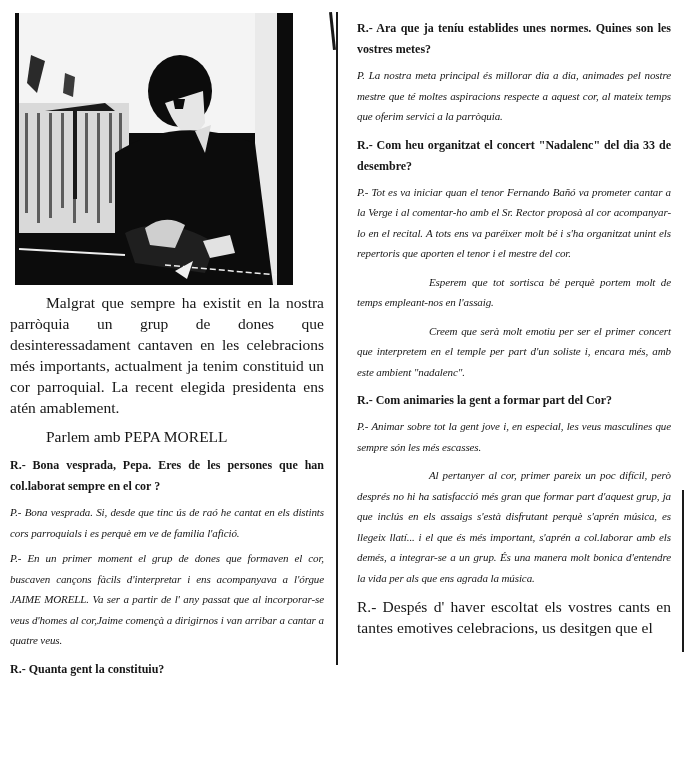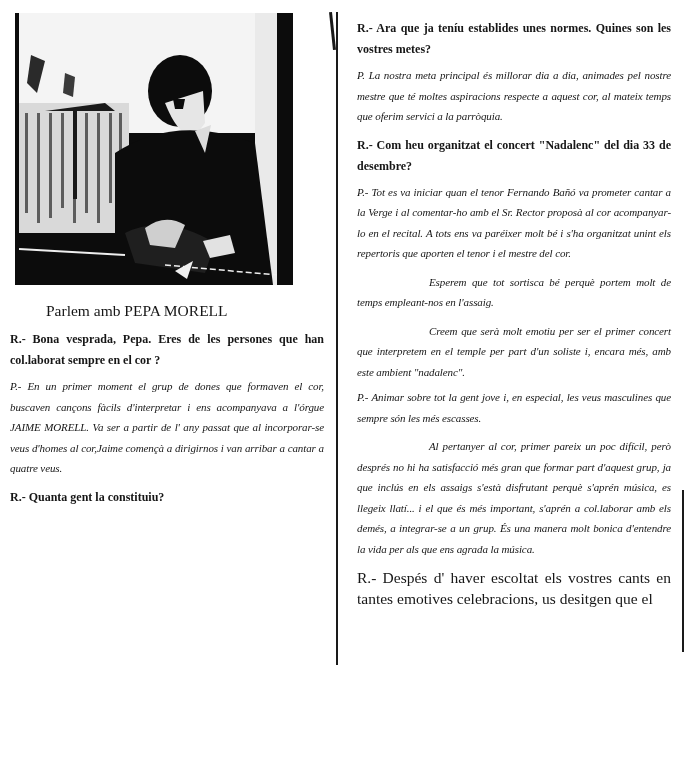--- a/index.html
+++ b/index.html
@@ -56,37 +56,40 @@
     <line x1="150" y1="252" x2="262" y2="262" stroke="#efefef" stroke-width="1.5" stroke-dasharray="6 3"></line>
     <path d="M160 258 L178 248 L172 266 Z" fill="#f0f0f0"></path>
   </svg>
 </div>
 
 <div class="divider"></div>
 <div class="divider-tail"></div>
 <div class="right-rule"></div>
 
 <div class="col col-left" style="top: 292px;">
+  <p class="body-text indent">Malgrat que sempre ha existit en la nostra parròquia un grup de dones que desinteressadament cantaven en les celebracions més importants, actualment ja tenim constituid un cor parroquial. La recent elegida presidenta ens atén amablement.</p>
   <p class="body-text indent" style="margin-top: 8px;">Parlem amb PEPA MORELL</p>
 
   <p class="q">R.- Bona vesprada, Pepa. Eres de les persones que han col.laborat sempre en el cor ?</p>
+  <p class="a">P.- Bona vesprada. Si, desde que tinc ús de raó he cantat en els distints cors parroquials i es perquè em ve de familia l'afició.</p>
 
   <p class="a">P.- En un primer moment el grup de dones que formaven el cor, buscaven cançons fàcils d'interpretar i ens acompanyava a l'órgue JAIME MORELL. Va ser a partir de l' any passat que al incorporar-se veus d'homes al cor,Jaime començà a dirigirnos i van arribar a cantar a quatre veus.</p>
 
   <p class="q">R.- Quanta gent  la constituiu?</p>
 
 </div>
 
 <div class="col col-right" style="top: 18px;">
   <p class="q" style="margin-top:0;">R.- Ara que ja teníu establides unes normes. Quines son les  vostres metes?</p>
   <p class="a">P. La nostra meta principal és millorar dia a dia, animades pel nostre mestre que té moltes aspiracions respecte a aquest cor, al mateix temps que oferim servici a la parròquia.</p>
 
   <p class="q">R.- Com heu organitzat el concert "Nadalenc" del dia 33 de desembre?</p>
   <p class="a">P.- Tot es va iniciar quan el tenor Fernando Bañó va prometer cantar a la Verge i al comentar-ho amb el Sr. Rector proposà al cor acompanyar-lo en el recital. A tots ens va paréixer molt bé i s'ha organitzat unint els repertoris que aporten el tenor i el mestre del cor.</p>
   <p class="a indent">Esperem que tot sortisca bé perquè portem molt de temps empleant-nos en l'assaig.</p>
   <p class="a indent">Creem que serà molt emotiu per ser el primer concert que interpretem en el temple per part d'un soliste i, encara més, amb este ambient "nadalenc".</p>
 
+  <p class="q">R.- Com animaries la gent a formar part del Cor?</p>
   <p class="a">P.- Animar sobre tot  la gent jove i, en especial,  les veus masculines que sempre són les més escasses.</p>
   <p class="a indent">Al pertanyer al cor, primer pareix un poc difícil, però després no hi ha satisfacció més gran que formar part d'aquest grup, ja que inclús en els assaigs s'està disfrutant perquè s'aprén música, es llegeix llatí... i el que és més important, s'aprén a col.laborar amb els demés, a integrar-se a un grup. És una manera molt bonica d'entendre la vida per als que ens agrada la música.</p>
 
   <p class="plain">R.- Despés d' haver escoltat els vostres cants en tantes emotives celebracions, us desitgen que el</p>
 
 </div>
 
 </body></html>

